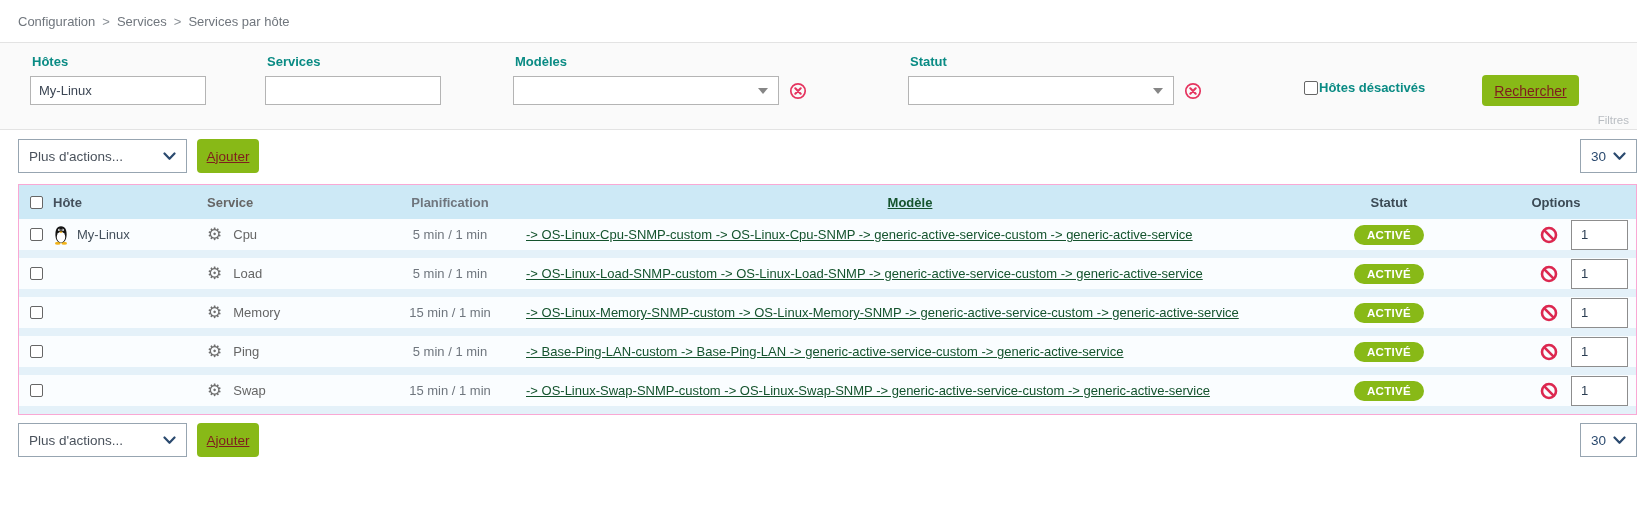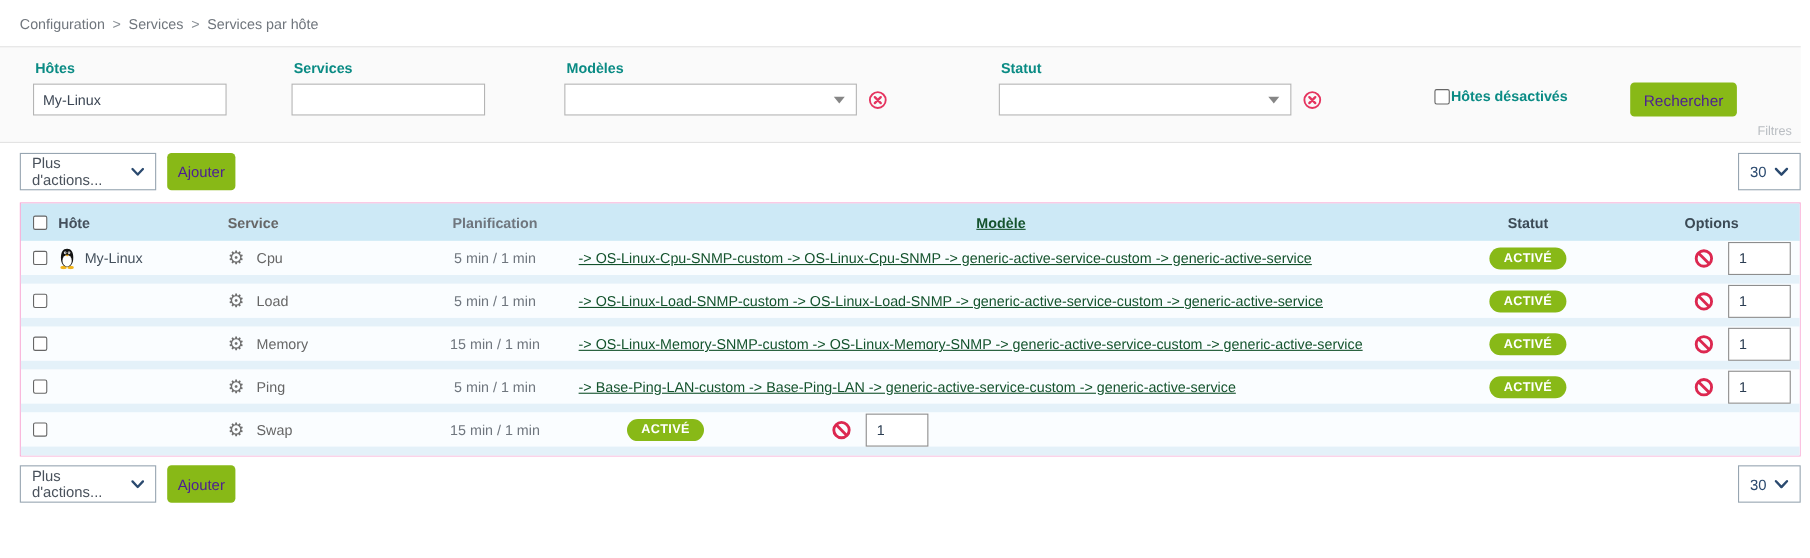--- a/index.html
+++ b/index.html
@@ -20,31 +20,31 @@
   .f-dropdown { position: absolute; top: 33px; height: 29px; width: 266px; background: #fff;
     border: 1px solid #b4b4b4; display: flex; align-items: center; justify-content: flex-end;
     padding-right: 10px; cursor: pointer; }
   .tri-down { width: 0; height: 0; border-left: 5px solid transparent;
     border-right: 5px solid transparent; border-top: 6px solid #868686; }
   .clear-ic { position: absolute; top: 39px; cursor: pointer; line-height: 0; }
   .chk-row { position: absolute; top: 37px; display: flex; align-items: center; cursor: pointer; justify-content: center; }
   .chk { width: 14px; height: 14px; border: 1px solid #666; background: #fff; border-radius: 2px;
     display: inline-block; flex: 0 0 auto; }
   .chk-row .lbl { font-weight: bold; color: #0a8b84; font-size: 13px; margin-left: 1px; }
-  .btn-green { background: #88b917; color: #4c1d95; border: none; border-radius: 4px;
-    font-size: 14px; cursor: pointer; font-family: "Liberation Sans", sans-serif; }
+  .btn-green { background: #88b917; color: #7f1d1d; border: none; border-radius: 4px;
+    font-size: 14px; cursor: pointer; font-family: "Liberation Sans", sans-serif; text-decoration: underline; }
   .search-btn { position: absolute; top: 32px; left: 1482px; width: 97px; height: 31px; }
   .filters-caption { position: absolute; right: 8px; bottom: 3px; color: #b9bdc2; font-size: 11.5px; padding-left: 16px; }
 
   
   .toolbar { display: flex; align-items: center; margin: 9px 8px 11px 18px; height: 34px; }
   .sel { height: 34px; background: #fff; border: 1px solid #97a5b1; display: flex;
     align-items: center; justify-content: space-between; padding: 0 10px; cursor: pointer;
     color: #4a525c; font-size: 13.5px; }
-  .sel-actions { width: 124px; }
+  .sel-actions { width: 169px; }
   .sel-pagesize { width: 57px; margin-left: auto; color: #2b4a6f; }
   .add-btn { width: 62px; height: 34px; margin-left: 10px; font-size: 13.5px; }
 
   
   .table { margin: 0 8px 0 18px; border: 1px solid #f9a8d4; }
   .t-head { display: flex; align-items: center; height: 34px; background: #cde9f6;
     font-weight: bold; color: #3b4a55; font-size: 13px; }
   .t-row { display: flex; align-items: center; height: 39px; background: #fafdff;
     border-bottom: 8px solid #e4f1f9; }
   .t-row:last-child { border-bottom: 8px solid #e4f1f9; }
@@ -242,20 +242,21 @@
       <div class="t-row">
         <div class="col-check">
           <span class="chk" style="width:13px;height:13px"></span>
         </div>
         <div class="col-hote"></div>
         <div class="col-service">
           <span class="gear">⚙︎</span>
           <span>Swap</span>
         </div>
         <div class="col-planif">15 min / 1 min</div>
+        <div class="col-modele">-&gt; OS-Linux-Swap-SNMP-custom -&gt; OS-Linux-Swap-SNMP -&gt; generic-active-service-custom -&gt; generic-active-service</div>
         <div class="col-statut">
           <span class="badge">ACTIVÉ</span>
         </div>
         <div class="col-options">
           <span class="noicon"><svg width="18" height="18" viewBox="0 0 18 18">
               <circle cx="9" cy="9" r="7" fill="none" stroke="#dc2850" stroke-width="2.6"></circle>
               <line x1="4.4" y1="4.4" x2="13.6" y2="13.6" stroke="#dc2850" stroke-width="2.6"></line>
             </svg></span>
           <input class="opt-input" value="1" style="">
         </div>

